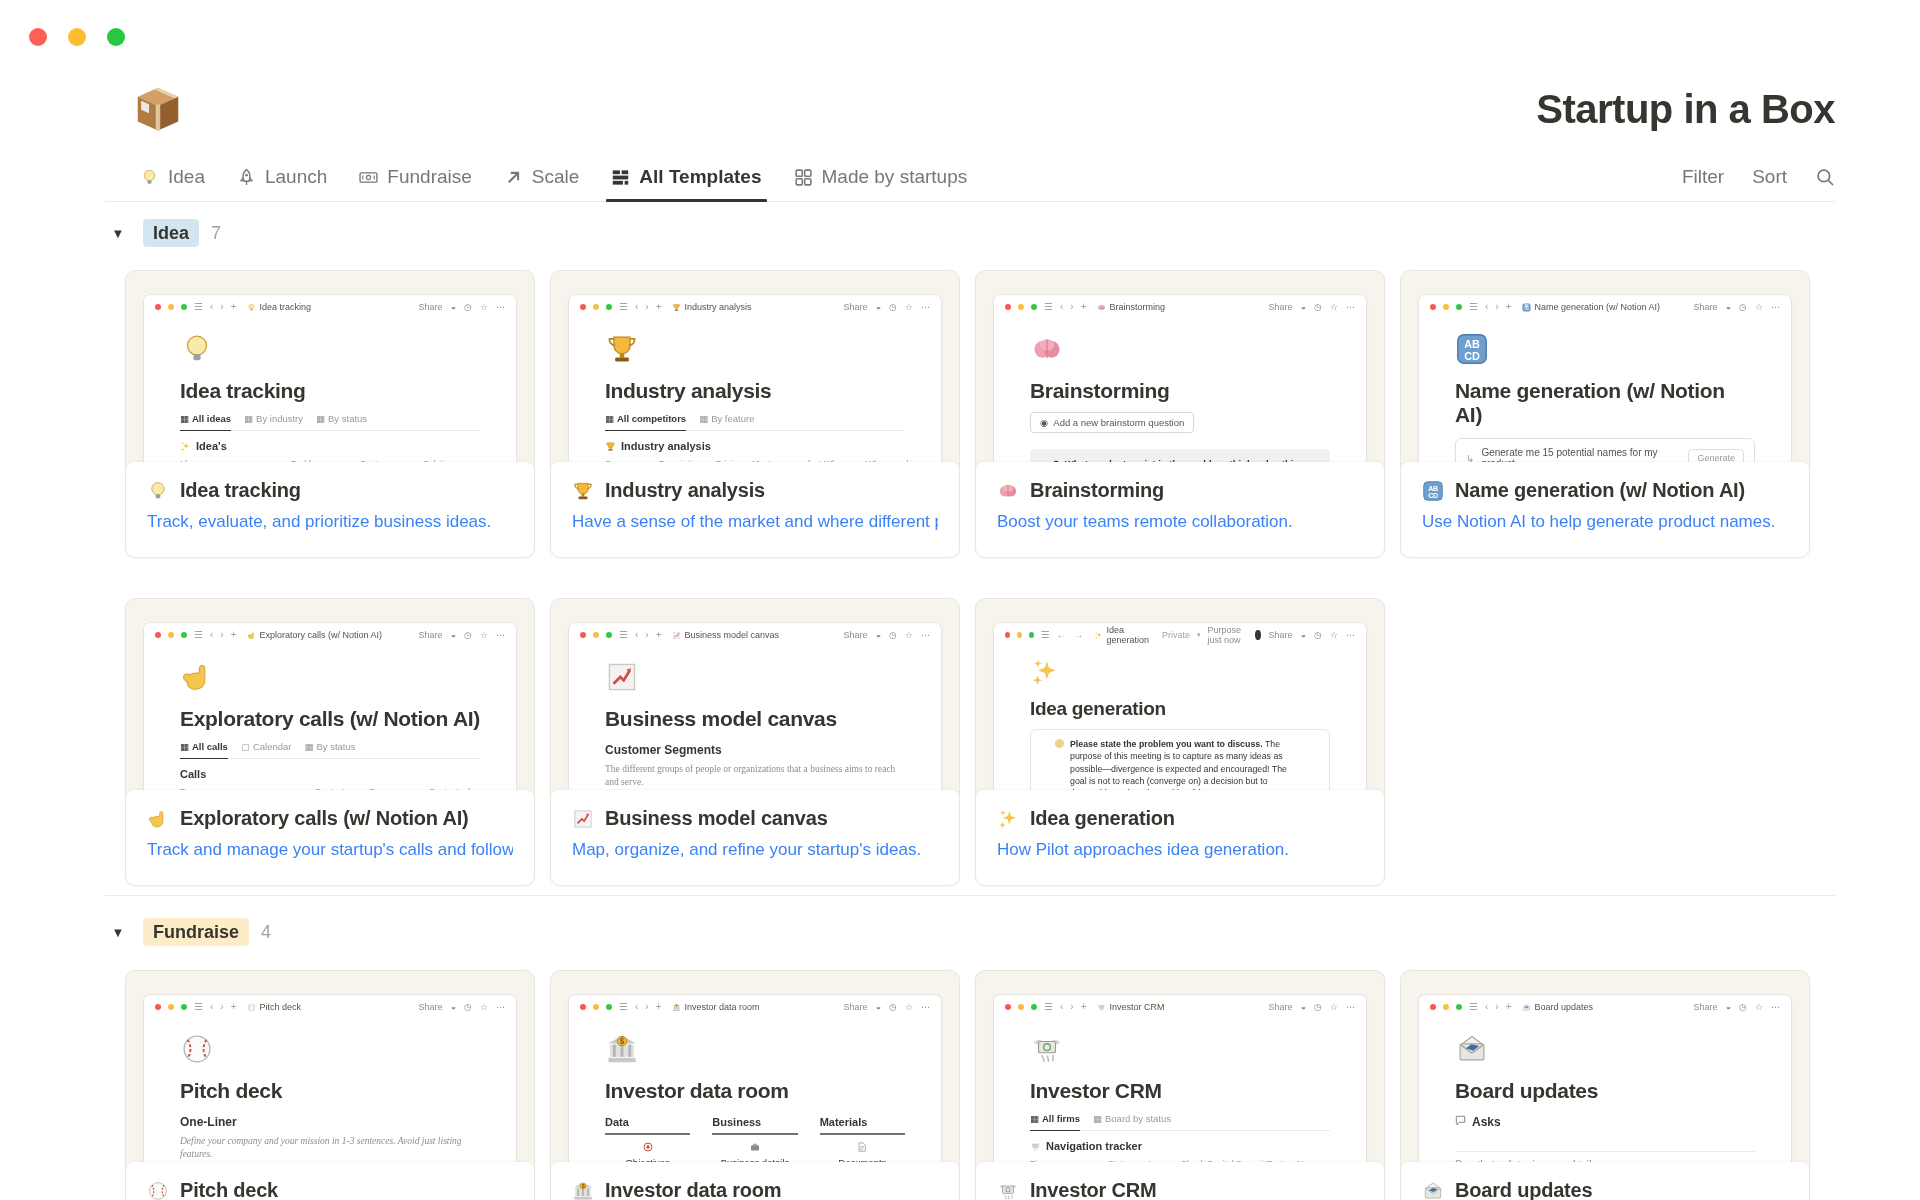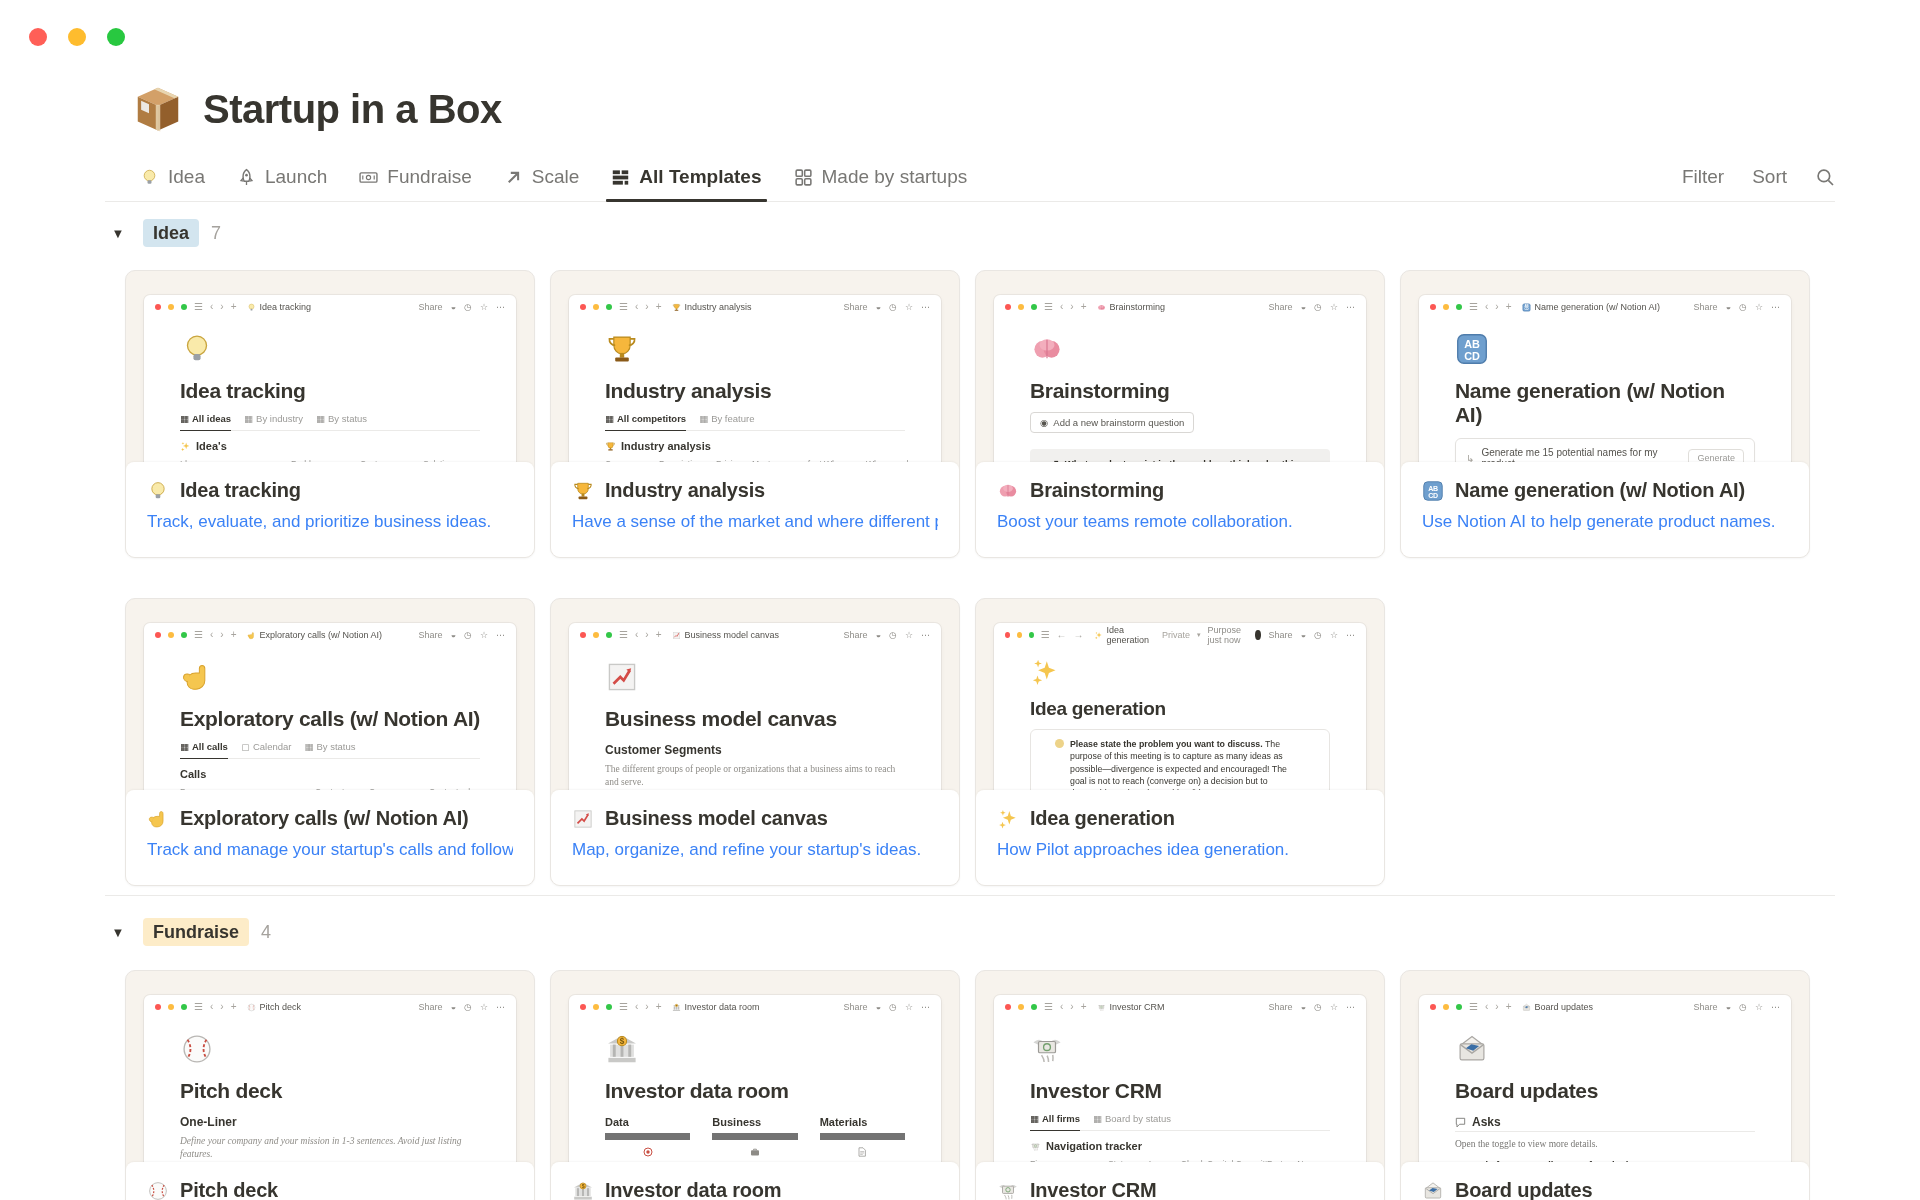--- a/index.html
+++ b/index.html
@@ -7,21 +7,21 @@
     font-family:"Liberation Sans","DejaVu Sans",sans-serif; color:#37352f; }
   .icon svg{width:100%;height:100%;display:block;}
   .icon{display:inline-block;flex:none;}
 
   
   .lights{position:absolute;top:28px;left:29px;display:flex;gap:21px;}
   .light{width:18px;height:18px;border-radius:50%;}
 
   .content{width:1920px;padding:0 85px 0 105px;}
 
-  .ptitle{display:flex;align-items:center;gap:18px;margin:82px 0 0 26px;}
+  .ptitle{display:flex;align-items:center;gap:18px;margin:82px 0 0 26px;justify-content:space-between;}
   .ptitle .icon{width:54px;height:54px;}
   .ptitle h1{font-size:40px;font-weight:bold;letter-spacing:-0.5px;color:#37352f;}
 
   
   .tabbar{display:flex;align-items:flex-end;margin-top:30px;border-bottom:1px solid #ebeae8;}
   .tabs{display:flex;gap:32px;padding-left:35px;}
   .tab{display:flex;align-items:center;gap:9px;font-size:19px;color:#787774;
     padding-bottom:13px;position:relative;cursor:pointer;white-space:nowrap;}
   .tab .icon{width:19px;height:19px;}
   .tab.active{color:#37352f;font-weight:bold;}
@@ -75,21 +75,21 @@
   .callout{background:#f1f0ee;border-radius:4px;padding:8px 24px;margin-top:9px;font-size:9.5px;line-height:1.45;display:flex;gap:6px;}
   .callout.bordered{background:#fff;border:1px solid #e7e5e2;border-radius:6px;font-size:8.8px;line-height:1.4;}
   .wbtn{display:inline-flex;align-items:center;gap:5px;border:1px solid #d9d7d4;border-radius:4px;
     padding:4px 9px;font-size:9.5px;color:#57554f;margin-top:9px;background:#fff;}
   .aibox{display:flex;align-items:center;gap:7px;border:1px solid #e3e1de;border-radius:6px;
     padding:8px 10px;margin-top:11px;font-size:10px;color:#55534e;box-shadow:0 1px 2px rgba(15,15,15,.03);}
   .aibtn{margin-left:auto;border:1px solid #e0deda;border-radius:4px;padding:3px 8px;font-size:9px;color:#9b9a97;}
   .bullet{font-size:9.5px;color:#37352f;margin-top:6px;display:flex;gap:6px;}
   .wcols{display:flex;gap:22px;margin-top:13px;}
   .wcol{flex:1;}
-  .wcolh{font-size:11px;font-weight:bold;border-bottom:7px solid #737373;padding-bottom:5px;}
+  .wcolh{font-size:11px;font-weight:bold;border-bottom:2px solid #737373;padding-bottom:5px;}
   .wcoli{display:flex;align-items:center;gap:5px;font-size:9.5px;margin-top:7px;color:#37352f;flex-direction:column;}
   .wcoli .icon{width:10px;height:10px;}
   .hrule{border:none;border-top:1px solid #e9e7e4;margin-top:14px;}
   .ghost{color:#a8a5a0;font-size:9px;margin-top:8px;}
   .toggle{display:flex;gap:6px;font-size:9.5px;font-weight:bold;color:#37352f;margin-top:8px;align-items:center;}
   .bulb-dot{width:9px;height:9px;border-radius:50%;background:#edd389;flex:none;margin-top:1px;}
   .avatar{width:10px;height:10px;border-radius:50%;background:#37352f;}
 
   
   .cfoot{position:absolute;left:0;right:0;bottom:0;height:95px;background:#fff;
@@ -1025,21 +1025,21 @@
             </span>
         </div>
         <div class="wbody">
           <span class="icon wemoji"><svg viewBox="0 0 20 20">
                 <path d="M3.8 7.4 10 2.6l6.2 4.8" fill="#f4f2ee" stroke="#a9a7a3" stroke-width=".7"></path>
                 <rect x="3" y="7" width="14" height="9.4" rx="1" fill="#e8e6e1" stroke="#a9a7a3" stroke-width=".7"></rect>
                 <path d="M3.4 7.6 10 12.4l6.6-4.8" fill="none" stroke="#a9a7a3" stroke-width=".8"></path>
                 <path d="M6.4 9.6l3.2-2.4 4.6 1-3.5 2.8z" fill="#3b6ea5"></path>
               </svg></span>
           <div class="wh1">Board updates</div>
-          <div class="wheading" style="display:flex;align-items:center;gap:6px;border-bottom:1px solid #ebeae8;padding-bottom:2px">
+          <div class="wheading" style="display:flex;gap:6px;border-bottom:1px solid #ebeae8;padding-bottom:22px">
             <span class="icon" style="width:11px;height:11px">
                 <svg viewBox="0 0 10 10">
                   <path d="M1.2 1.2h7.6v5.4H4.2L1.8 9V6.6H1.2z" fill="none" stroke="#787774" stroke-width=".8"></path>
                 </svg>
               </span>
             <span>Asks</span>
           </div>
           <div class="wsub" style="color:#787774">Open the toggle to view more details.</div>
           <div class="toggle">
             <span>▸</span>

